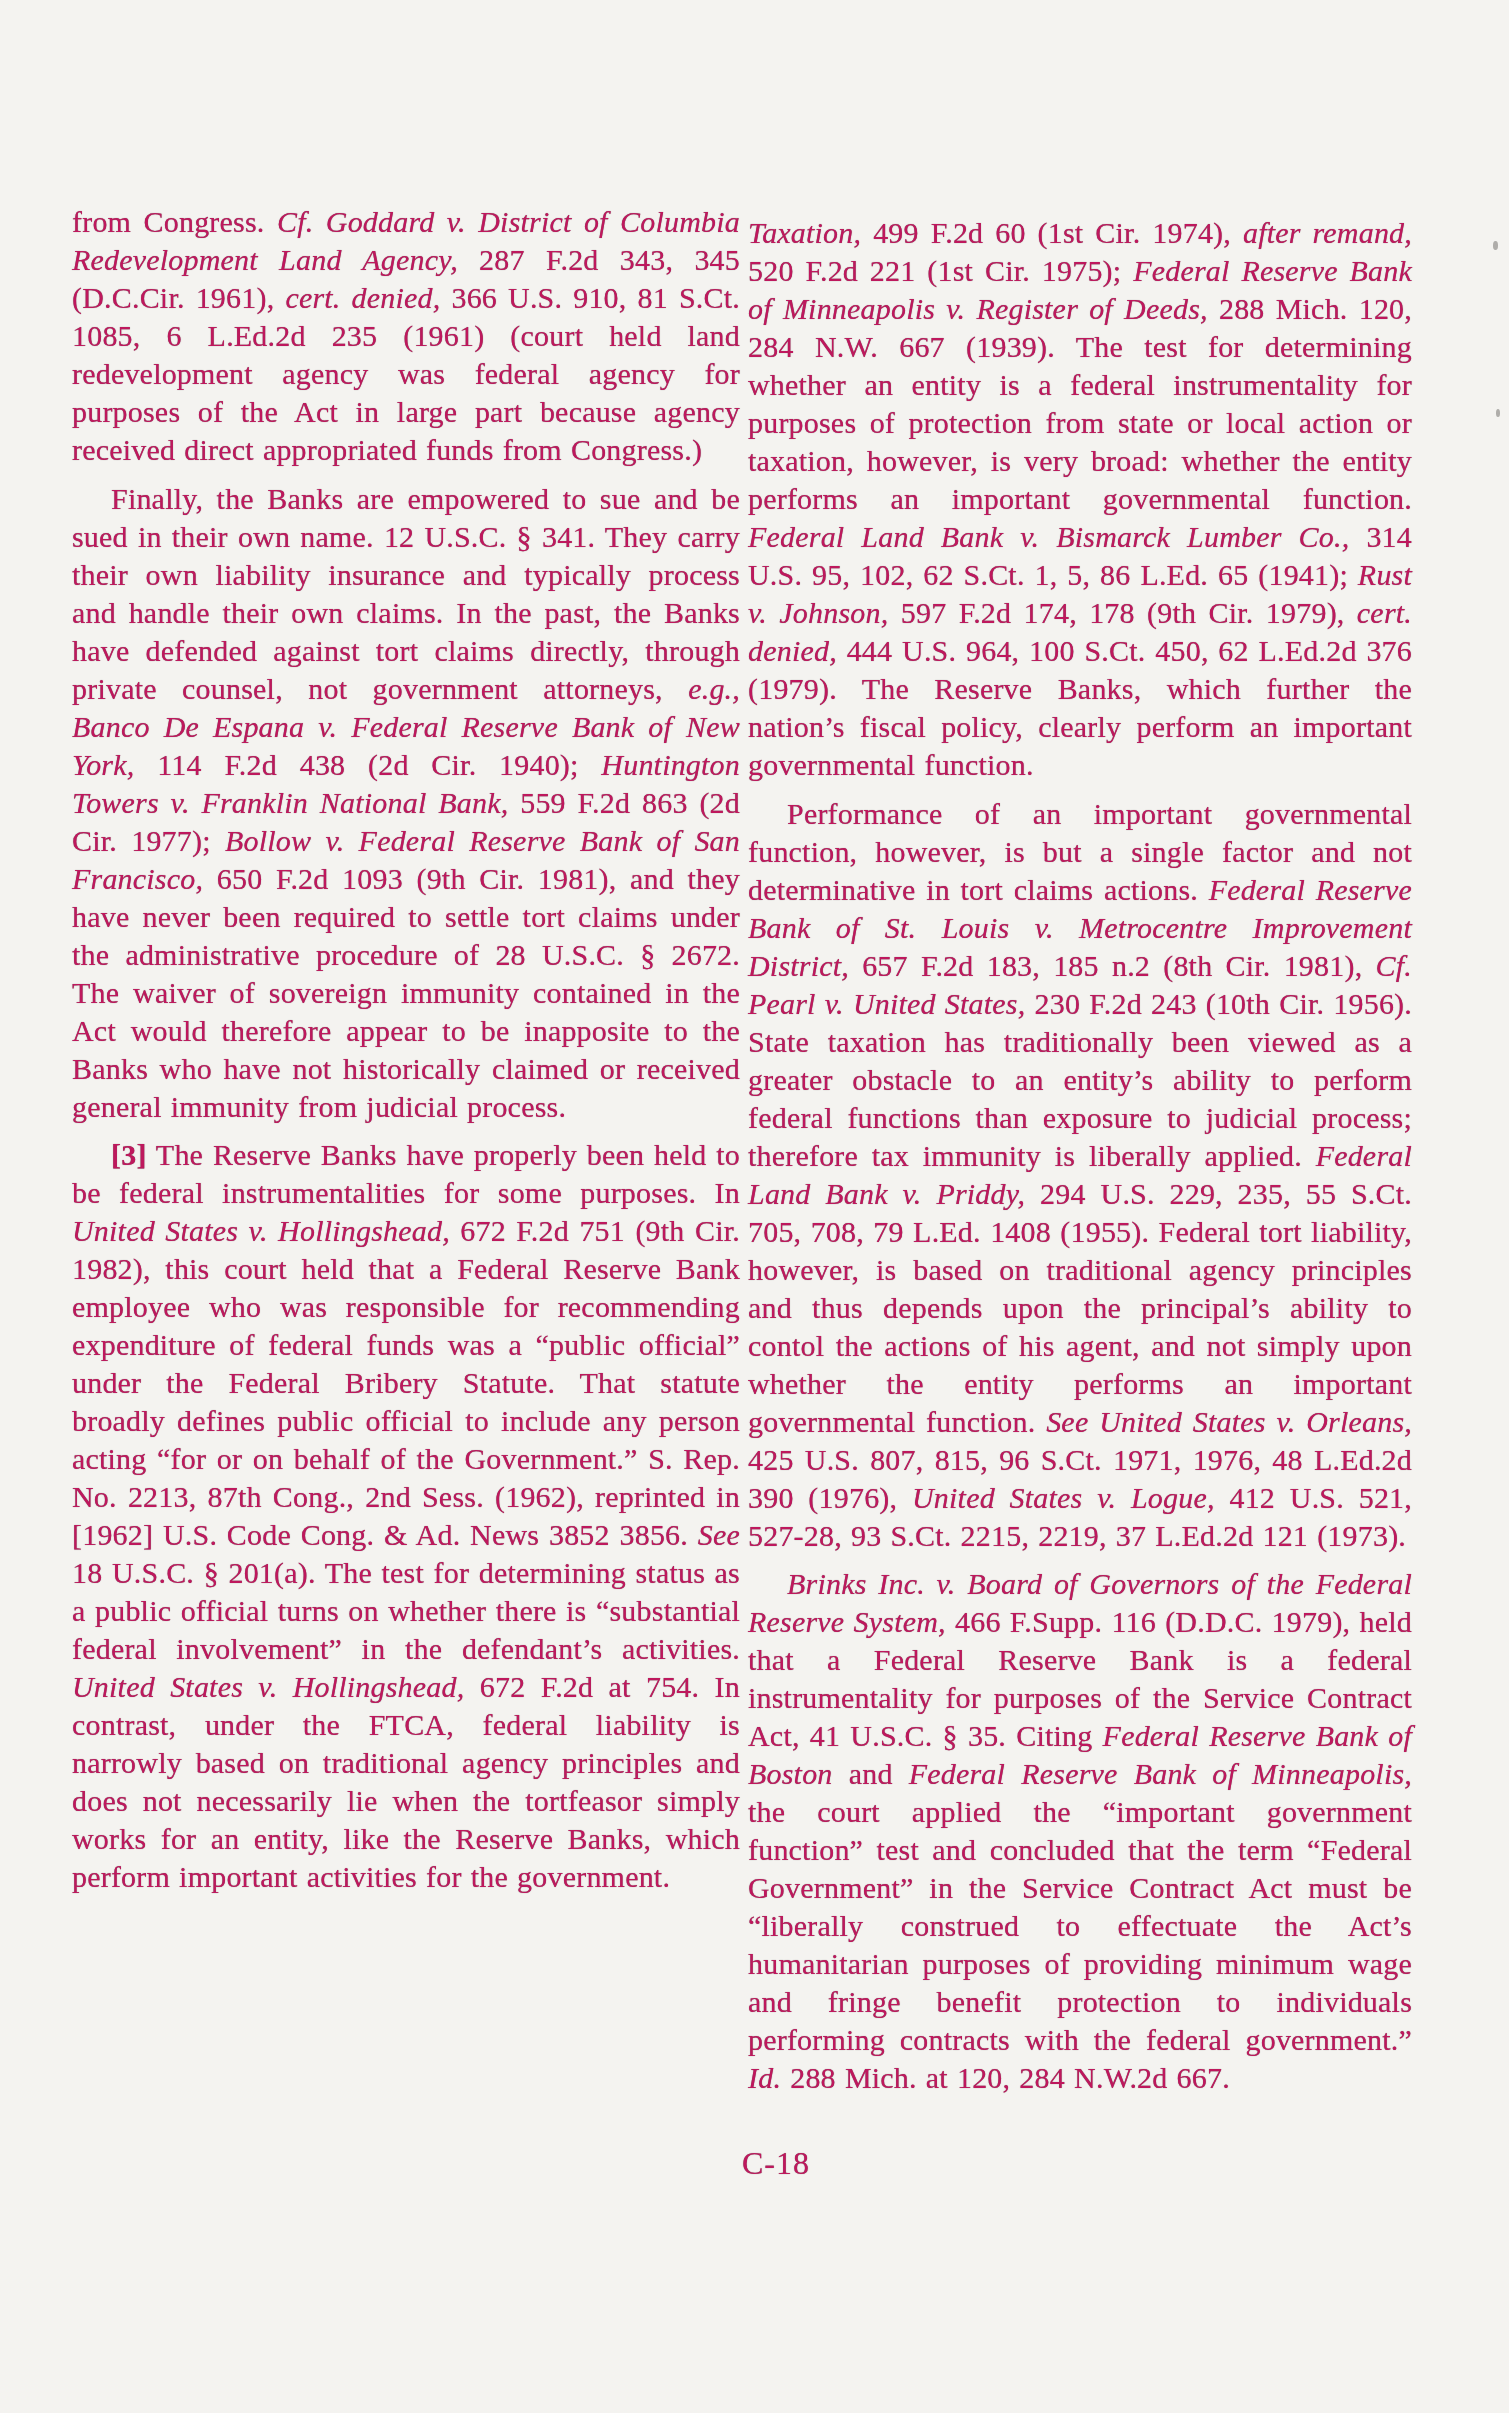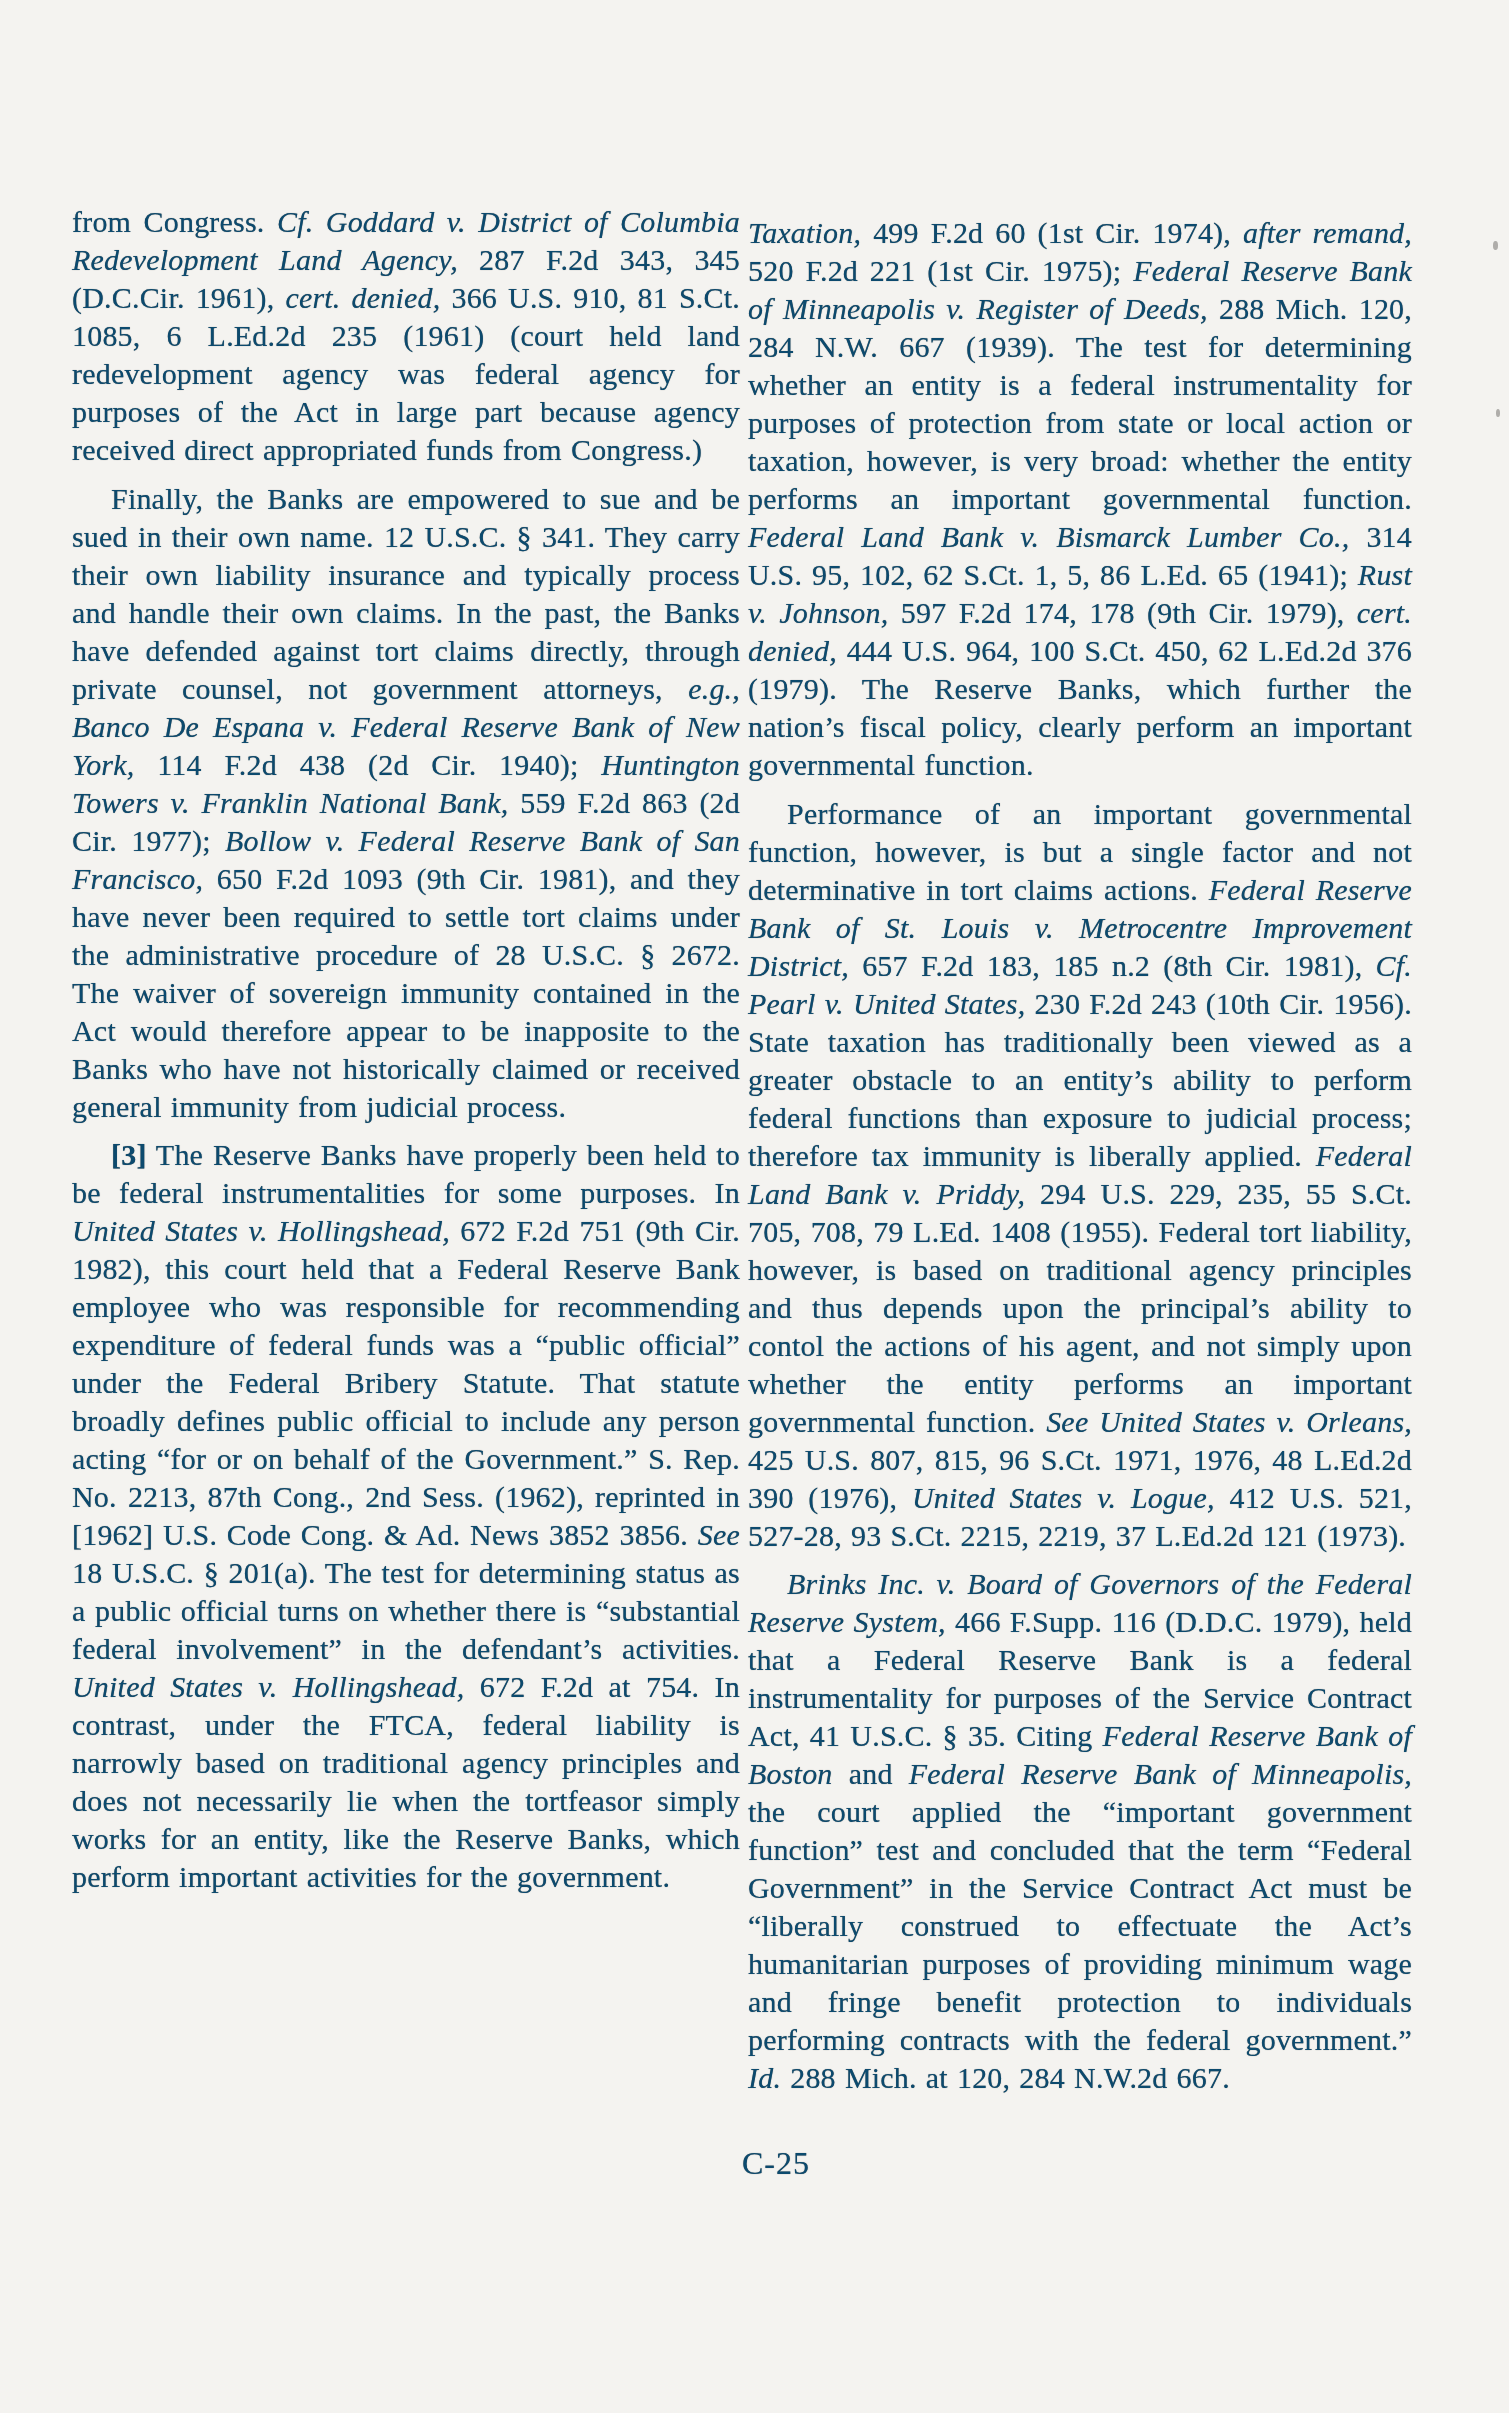--- a/index.html
+++ b/index.html
@@ -7,21 +7,21 @@
     padding: 0;
     background: #e9e8e5;
   }
   .page {
     position: relative;
     width: 1509px;
     height: 2414px;
     background: #f4f3f0;
     overflow: hidden;
     font-family: "Liberation Serif", "DejaVu Serif", serif;
-    color: #0c4a6e;
+    color: #be185d;
   }
   .column {
     position: absolute;
     text-align: justify;
     font-size: 30px;
     line-height: 38px;
     letter-spacing: 0.2px;
     word-spacing: 1.4px;
     text-shadow: 0 0 0.8px rgba(20,16,12,0.6);
   }
@@ -75,18 +75,18 @@
       <p class="para indent"><span>Finally, the Banks are empowered to sue and be sued in their own name. 12 U.S.C. § 341. They carry their own liability insurance and typically process and handle their own claims. In the past, the Banks have defended against tort claims directly, through private counsel, not government attorneys, </span><i>e.g., Banco De Espana v. Federal Reserve Bank of New York,</i><span> 114 F.2d 438 (2d Cir. 1940); </span><i>Huntington Towers v. Franklin National Bank,</i><span> 559 F.2d 863 (2d Cir. 1977); </span><i>Bollow v. Federal Reserve Bank of San Francisco,</i><span> 650 F.2d 1093 (9th Cir. 1981), and they have never been required to settle tort claims under the administrative procedure of 28 U.S.C. § 2672. The waiver of sovereign immunity contained in the Act would therefore appear to be inapposite to the Banks who have not historically claimed or received general immunity from judicial process.</span></p>
       <p class="para indent"><b>[3]</b><span> The Reserve Banks have properly been held to be federal instrumentalities for some purposes. In </span><i>United States v. Hollingshead,</i><span> 672 F.2d 751 (9th Cir. 1982), this court held that a Federal Reserve Bank employee who was responsible for recommending expenditure of federal funds was a “public official” under the Federal Bribery Statute. That statute broadly defines public official to include any person acting “for or on behalf of the Government.” S. Rep. No. 2213, 87th Cong., 2nd Sess. (1962), reprinted in [1962] U.S. Code Cong. &amp; Ad. News 3852 3856. </span><i>See</i><span> 18 U.S.C. § 201(a). The test for determining status as a public official turns on whether there is “substantial federal involvement” in the defendant’s activities. </span><i>United States v. Hollingshead,</i><span> 672 F.2d at 754. In contrast, under the FTCA, federal liability is narrowly based on traditional agency principles and does not necessarily lie when the tortfeasor simply works for an entity, like the Reserve Banks, which perform important activities for the government.</span></p>
     </div>
 
   <div class="column right">
       <p class="para"><i>Taxation,</i><span> 499 F.2d 60 (1st Cir. 1974), </span><i>after remand,</i><span> 520 F.2d 221 (1st Cir. 1975); </span><i>Federal Reserve Bank of Minneapolis v. Register of Deeds,</i><span> 288 Mich. 120, 284 N.W. 667 (1939). The test for determining whether an entity is a federal instrumentality for purposes of protection from state or local action or taxation, however, is very broad: whether the entity performs an important governmental function. </span><i>Federal Land Bank v. Bismarck Lumber Co.,</i><span> 314 U.S. 95, 102, 62 S.Ct. 1, 5, 86 L.Ed. 65 (1941); </span><i>Rust v. Johnson,</i><span> 597 F.2d 174, 178 (9th Cir. 1979), </span><i>cert. denied,</i><span> 444 U.S. 964, 100 S.Ct. 450, 62 L.Ed.2d 376 (1979). The Reserve Banks, which further the nation’s fiscal policy, clearly perform an important governmental function.</span></p>
       <p class="para indent"><span>Performance of an important governmental function, however, is but a single factor and not determinative in tort claims actions. </span><i>Federal Reserve Bank of St. Louis v. Metrocentre Improvement District,</i><span> 657 F.2d 183, 185 n.2 (8th Cir. 1981), </span><i>Cf. Pearl v. United States,</i><span> 230 F.2d 243 (10th Cir. 1956). State taxation has traditionally been viewed as a greater obstacle to an entity’s ability to perform federal functions than exposure to judicial process; therefore tax immunity is liberally applied. </span><i>Federal Land Bank v. Priddy,</i><span> 294 U.S. 229, 235, 55 S.Ct. 705, 708, 79 L.Ed. 1408 (1955). Federal tort liability, however, is based on traditional agency principles and thus depends upon the principal’s ability to contol the actions of his agent, and not simply upon whether the entity performs an important governmental function. </span><i>See United States v. Orleans,</i><span> 425 U.S. 807, 815, 96 S.Ct. 1971, 1976, 48 L.Ed.2d 390 (1976), </span><i>United States v. Logue,</i><span> 412 U.S. 521, 527-28, 93 S.Ct. 2215, 2219, 37 L.Ed.2d 121 (1973).</span></p>
       <p class="para indent"><i>Brinks Inc. v. Board of Governors of the Federal Reserve System,</i><span> 466 F.Supp. 116 (D.D.C. 1979), held that a Federal Reserve Bank is a federal instrumentality for purposes of the Service Contract Act, 41 U.S.C. § 35. Citing </span><i>Federal Reserve Bank of Boston</i><span> and </span><i>Federal Reserve Bank of Minneapolis,</i><span> the court applied the “important government function” test and concluded that the term “Federal Government” in the Service Contract Act must be “liberally construed to effectuate the Act’s humanitarian purposes of providing minimum wage and fringe benefit protection to individuals performing contracts with the federal government.” </span><i>Id.</i><span> 288 Mich. at 120, 284 N.W.2d 667.</span></p>
     </div>
 
-  <div class="footer-num">C-25</div>
+  <div class="footer-num">C-18</div>
 
   <div class="speck s1"></div>
   <div class="speck s2"></div>
 </div>
 
 
 </body></html>

